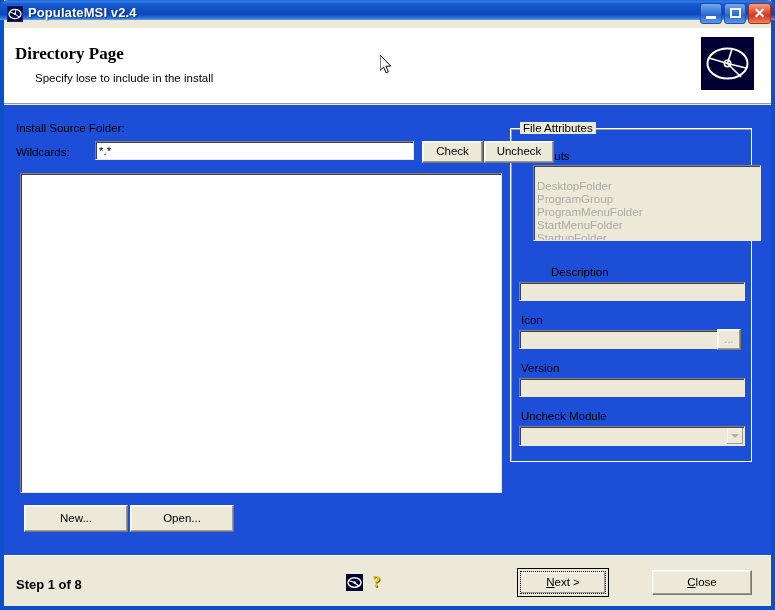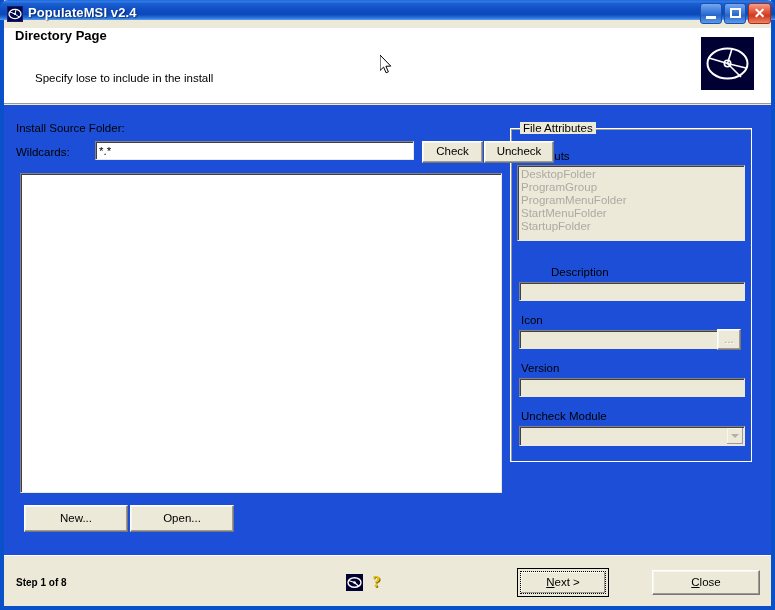--- a/index.html
+++ b/index.html
@@ -110,24 +110,25 @@
     position: absolute;
     left: 4px; top: 28px;
     width: 767px;
     height: 76px;
     background: #ffffff;
     border-bottom: 1px solid #9a9a8c;
     box-sizing: border-box;
   }
   .header-title {
     position: absolute;
-    left: 11px; top: 0;
-    font-size: 13px;
+    left: 11px; top: 16px;
+    font-size: 17px;
     font-weight: bold;
     color: #000;
+    font-family: Liberation Serif, serif;
   }
   .header-sub {
     position: absolute;
     left: 31px; top: 44px;
     font-size: 11.5px;
     color: #000;
   }
   .header-logo {
     position: absolute;
     right: 14px; top: 6px;
@@ -213,21 +214,22 @@
   }
 
   .listbox {
     position: absolute;
     box-sizing: border-box;
     background: #ece9d8;
     border: 1px solid;
     border-color: #848284 #e8e8e8 #e8e8e8 #848284;
     box-shadow: inset 1px 1px 0 #404040;
     overflow: hidden;
-    padding: 2px 3px;
+    padding: 14px 3px;
+    margin-left: 16px;
   }
   .listbox .li {
     font-size: 11.5px;
     color: #acaaa4;
     line-height: 13px;
     white-space: nowrap;
   }
 
   .combo {
     position: absolute;
@@ -274,21 +276,21 @@
   }
   .footer-sep {
     position: absolute;
     left: 4px; top: 555px;
     width: 767px; height: 1px;
     background: #9c9a94;
   }
   .step-text {
     position: absolute;
     left: 12px; top: 21px;
-    font-size: 10px;
+    font-size: 13px;
     font-weight: bold;
     color: #000;
   }
   .status-icon {
     position: absolute;
     left: 346px; top: 574px;
     width: 17px; height: 17px;
     background: #000033;
   }
   .help-icon {
@@ -445,21 +447,21 @@
   </div>
   <div class="help-icon">?</div>
 
 
   <div class="btn default-btn" style="left:517px; top:568px; width:92px; height:29px; position:absolute;">
     <div class="inner-focus">
       <span><span></span><span class="ul">N</span><span>ext &gt;</span></span>
     </div>
   </div>
 
-  <div class="btn" style="left:652px; top:570px; width:108px; height:25px;">
+  <div class="btn" style="left:652px; top:570px; width:100px; height:25px;">
     <span><span></span><span class="ul">C</span><span>lose</span></span>
   </div>
 
   <div class="cursor">
     <svg width="14" height="21" viewBox="0 0 14 21">
       <polygon points="0,0 0,15.5 3.6,12.1 6.1,17.8 8.4,16.8 5.9,11.3 10.8,11.1" fill="#ffffff" stroke="#000000" stroke-width="1"></polygon>
     </svg>
   </div>
 
 </div>

